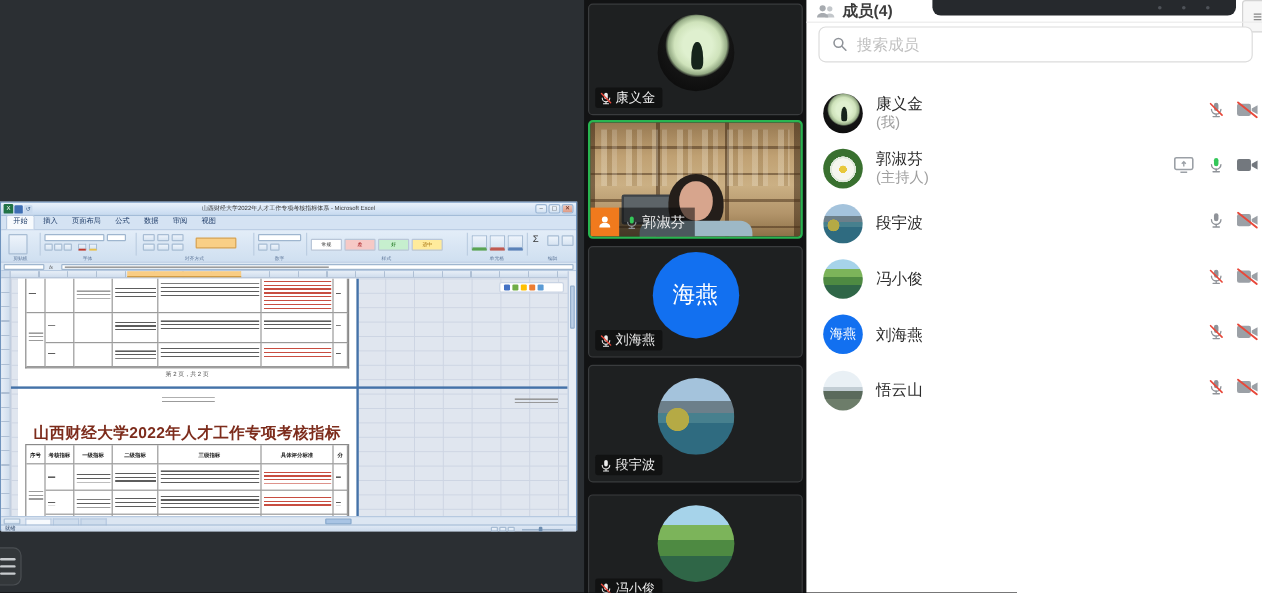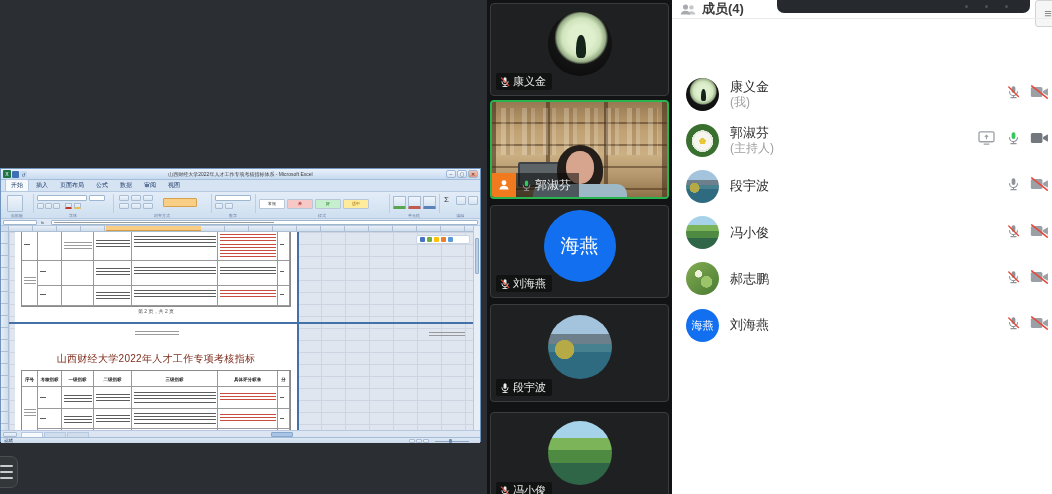--- a/index.html
+++ b/index.html
@@ -33,21 +33,21 @@
   .page{position:absolute;left:6px;top:0;width:284px;height:198px;background:#fff;border-right:2px solid #4472a8}
   .pbline{position:absolute;left:0;right:0;top:90px;height:2px;background:#4472a8}
   .sim{--c:#4b4b4b;background:repeating-linear-gradient(180deg,var(--c) 0 1px,transparent 1px 3.2px);opacity:.9}
   .sim.red{--c:#c2392b}
   .sim.gray{--c:#909090}
   .tbl1{position:absolute;left:6px;top:0;width:270px;display:grid;grid-template-columns:16px 24px 32px 38px 86px 60px 12px;grid-template-rows:29px 25px 20px;border:1px solid #8a8a8a;border-top:none}
   .tbl2{position:absolute;left:6px;top:138px;width:270px;display:grid;grid-template-columns:16px 24px 32px 38px 86px 60px 12px;grid-template-rows:16px 22px 20px 18px;border:1px solid #8a8a8a}
   .tbl1>div,.tbl2>div{border-right:1px solid #9a9a9a;border-bottom:1px solid #9a9a9a;padding:1.5px;overflow:hidden;position:relative}
   .th{font-size:4.5px;font-weight:bold;color:#222;text-align:center;line-height:13px}
   .pfoot{position:absolute;left:0;width:100%;top:76px;text-align:center;font-size:5px;color:#555}
-  .doctitle{position:absolute;left:0;width:100%;top:120px;text-align:center;font-size:10px;font-weight:normal;color:#7d2c1c;letter-spacing:.3px;white-space:nowrap}
+  .doctitle{position:absolute;left:0;width:100%;top:120px;text-align:center;font-size:13px;font-weight:bold;color:#7d2c1c;letter-spacing:.3px;white-space:nowrap}
   .minibar{position:absolute;left:407px;top:3px;width:54px;height:9px;background:#fff;border:1px solid #c9d4e4;border-radius:2px;display:flex;align-items:center;gap:2px;padding:0 3px}
   .minibar i{width:5px;height:5px;border-radius:1px;display:block}
   .xl-vscroll{position:absolute;top:57px;right:0;width:7px;height:204px;background:#e8eef6;border-left:1px solid #b9c9de}
   .vthumb{position:absolute;left:1px;right:1px;top:12px;height:36px;background:#bccfe6;border:1px solid #93aecd;border-radius:1px}
   .xl-sheetrow{position:absolute;left:0;right:0;top:261px;height:7px;background:#dce6f2;border-top:1px solid #b6c9e0}
   .stab{position:absolute;top:1px;height:6px;border:1px solid #b6c9e0;border-bottom:none}
   .hthumb{position:absolute;left:270px;top:1px;width:22px;height:5px;background:#a9c4e4;border:1px solid #87a8cc;border-radius:1px}
   .xl-status{position:absolute;left:0;right:0;top:268px;height:6px;background:linear-gradient(180deg,#dfe9f5,#cbdaec);border-top:1px solid #a5bcd6;font-size:4.5px;color:#2c4668;line-height:5px;padding-left:3px}
   .float-menu{position:absolute;left:-10px;top:456px;width:28px;height:32px;background:#33373a;border:1px solid #4a4e52;border-radius:7px}
   .float-menu i{position:absolute;left:9px;width:13px;height:2px;background:#c8cbce;border-radius:1px}
@@ -443,20 +443,27 @@
       <span>成员(4)</span>
     </div>
     <div class="darkbar">
       <i style="left:188px"></i>
         <i style="left:208px"></i>
         <i style="left:228px"></i>
     </div>
     <div class="menu-btn"><span>≡</span></div>
     <div class="p-div"></div>
 
+    <div class="search">
+      <svg width="14" height="14" viewBox="0 0 16 16">
+          <circle cx="6.5" cy="6.5" r="4.2" fill="none" stroke="#8f9399" stroke-width="1.5"></circle>
+          <line x1="9.8" y1="9.8" x2="13.6" y2="13.6" stroke="#8f9399" stroke-width="1.5" stroke-linecap="round"></line>
+        </svg>
+      <input type="text" placeholder="搜索成员" style="">
+    </div>
 
     <div class="rows">
 
       <div class="mrow">
         <div class="av av-s av-kang"></div>
         <div class="mtxt">
           <span class="mname">康义金</span>
           <span class="msub">(我)</span>
         </div>
         <span class="i-mic"><svg class="ic-mic" width="15" height="15" viewBox="0 0 16 16">
@@ -522,55 +529,55 @@
               <path class="ms" d="M8 11.8v2.2M5.2 14h5.6"></path>
               <line class="slash" x1="3" y1="2.6" x2="13.2" y2="12.8"></line>
             </svg></span>
         <span class="i-cam"><svg class="ic-cam" width="19" height="15" viewBox="0 0 18 14">
               <rect class="cb" x="0.8" y="2.2" width="11" height="9.6" rx="1.6"></rect>
               <path class="cb" d="M12.4 6 17 3.4v7.2L12.4 8z"></path>
               <line class="slash" x1="1.6" y1="1.2" x2="16.4" y2="12.8"></line>
             </svg></span>
       </div>
 
+
+
       <div class="mrow">
-        <div class="av av-s av-hao"></div>
+        <div class="av av-s av-liu">
+            <span>海燕</span>
+          </div>
         <div class="mtxt">
-            <span class="mname">郝志鹏</span>
+            <span class="mname">刘海燕</span>
           </div>
         <span class="i-mic"><svg class="ic-mic" width="15" height="15" viewBox="0 0 16 16">
               <rect class="mb" x="6" y="1.8" width="4" height="7.2" rx="2"></rect>
               <path class="ms" d="M3.8 7.6a4.2 4.2 0 0 0 8.4 0"></path>
               <path class="ms" d="M8 11.8v2.2M5.2 14h5.6"></path>
               <line class="slash" x1="3" y1="2.6" x2="13.2" y2="12.8"></line>
             </svg></span>
         <span class="i-cam"><svg class="ic-cam" width="19" height="15" viewBox="0 0 18 14">
               <rect class="cb" x="0.8" y="2.2" width="11" height="9.6" rx="1.6"></rect>
               <path class="cb" d="M12.4 6 17 3.4v7.2L12.4 8z"></path>
               <line class="slash" x1="1.6" y1="1.2" x2="16.4" y2="12.8"></line>
             </svg></span>
       </div>
 
-
       <div class="mrow">
-        <div class="av av-s av-liu">
-            <span>海燕</span>
-          </div>
+        <div class="av av-s av-wu"></div>
         <div class="mtxt">
-            <span class="mname">刘海燕</span>
+            <span class="mname">悟云山</span>
           </div>
         <span class="i-mic"><svg class="ic-mic" width="15" height="15" viewBox="0 0 16 16">
               <rect class="mb" x="6" y="1.8" width="4" height="7.2" rx="2"></rect>
               <path class="ms" d="M3.8 7.6a4.2 4.2 0 0 0 8.4 0"></path>
               <path class="ms" d="M8 11.8v2.2M5.2 14h5.6"></path>
               <line class="slash" x1="3" y1="2.6" x2="13.2" y2="12.8"></line>
             </svg></span>
         <span class="i-cam"><svg class="ic-cam" width="19" height="15" viewBox="0 0 18 14">
               <rect class="cb" x="0.8" y="2.2" width="11" height="9.6" rx="1.6"></rect>
               <path class="cb" d="M12.4 6 17 3.4v7.2L12.4 8z"></path>
               <line class="slash" x1="1.6" y1="1.2" x2="16.4" y2="12.8"></line>
             </svg></span>
       </div>
 
-
     </div>
   </div>
 </div>
 
 </body></html>

